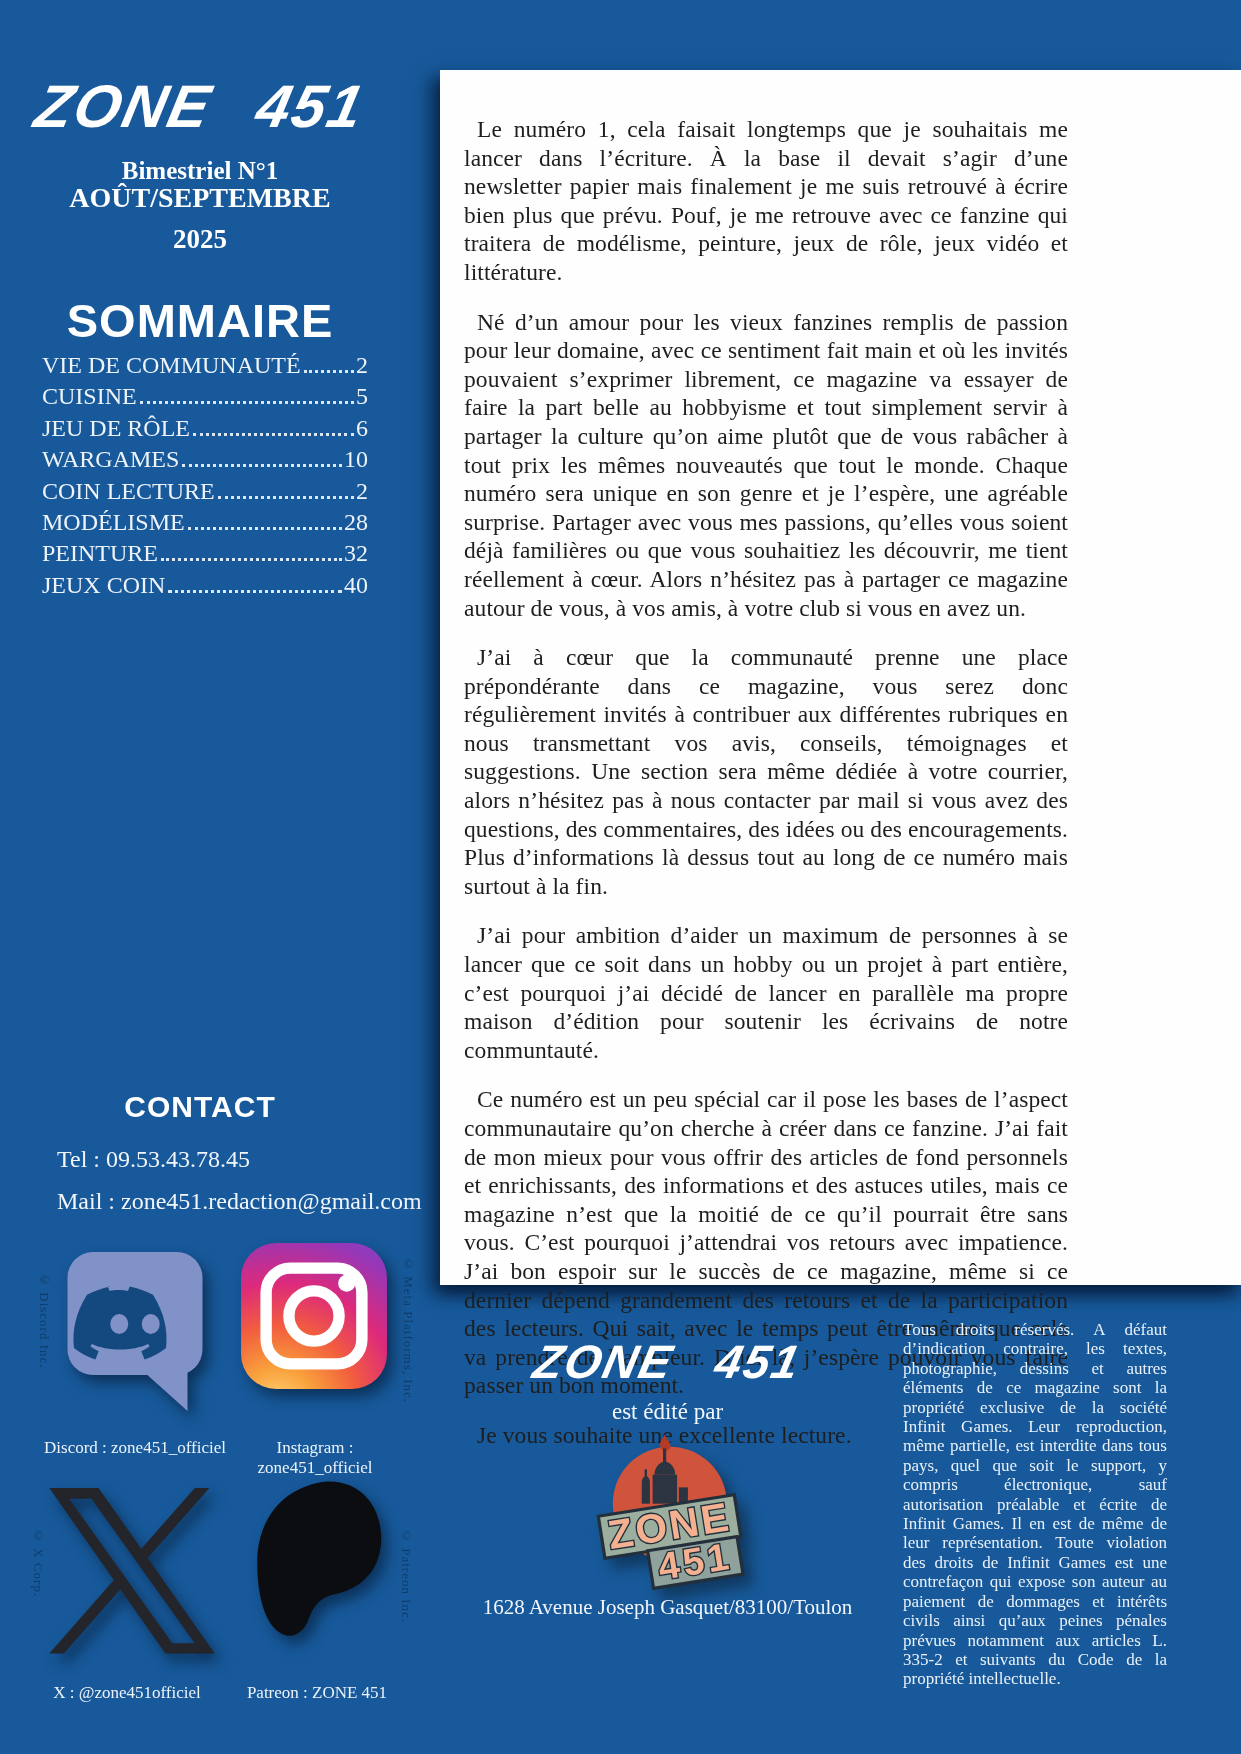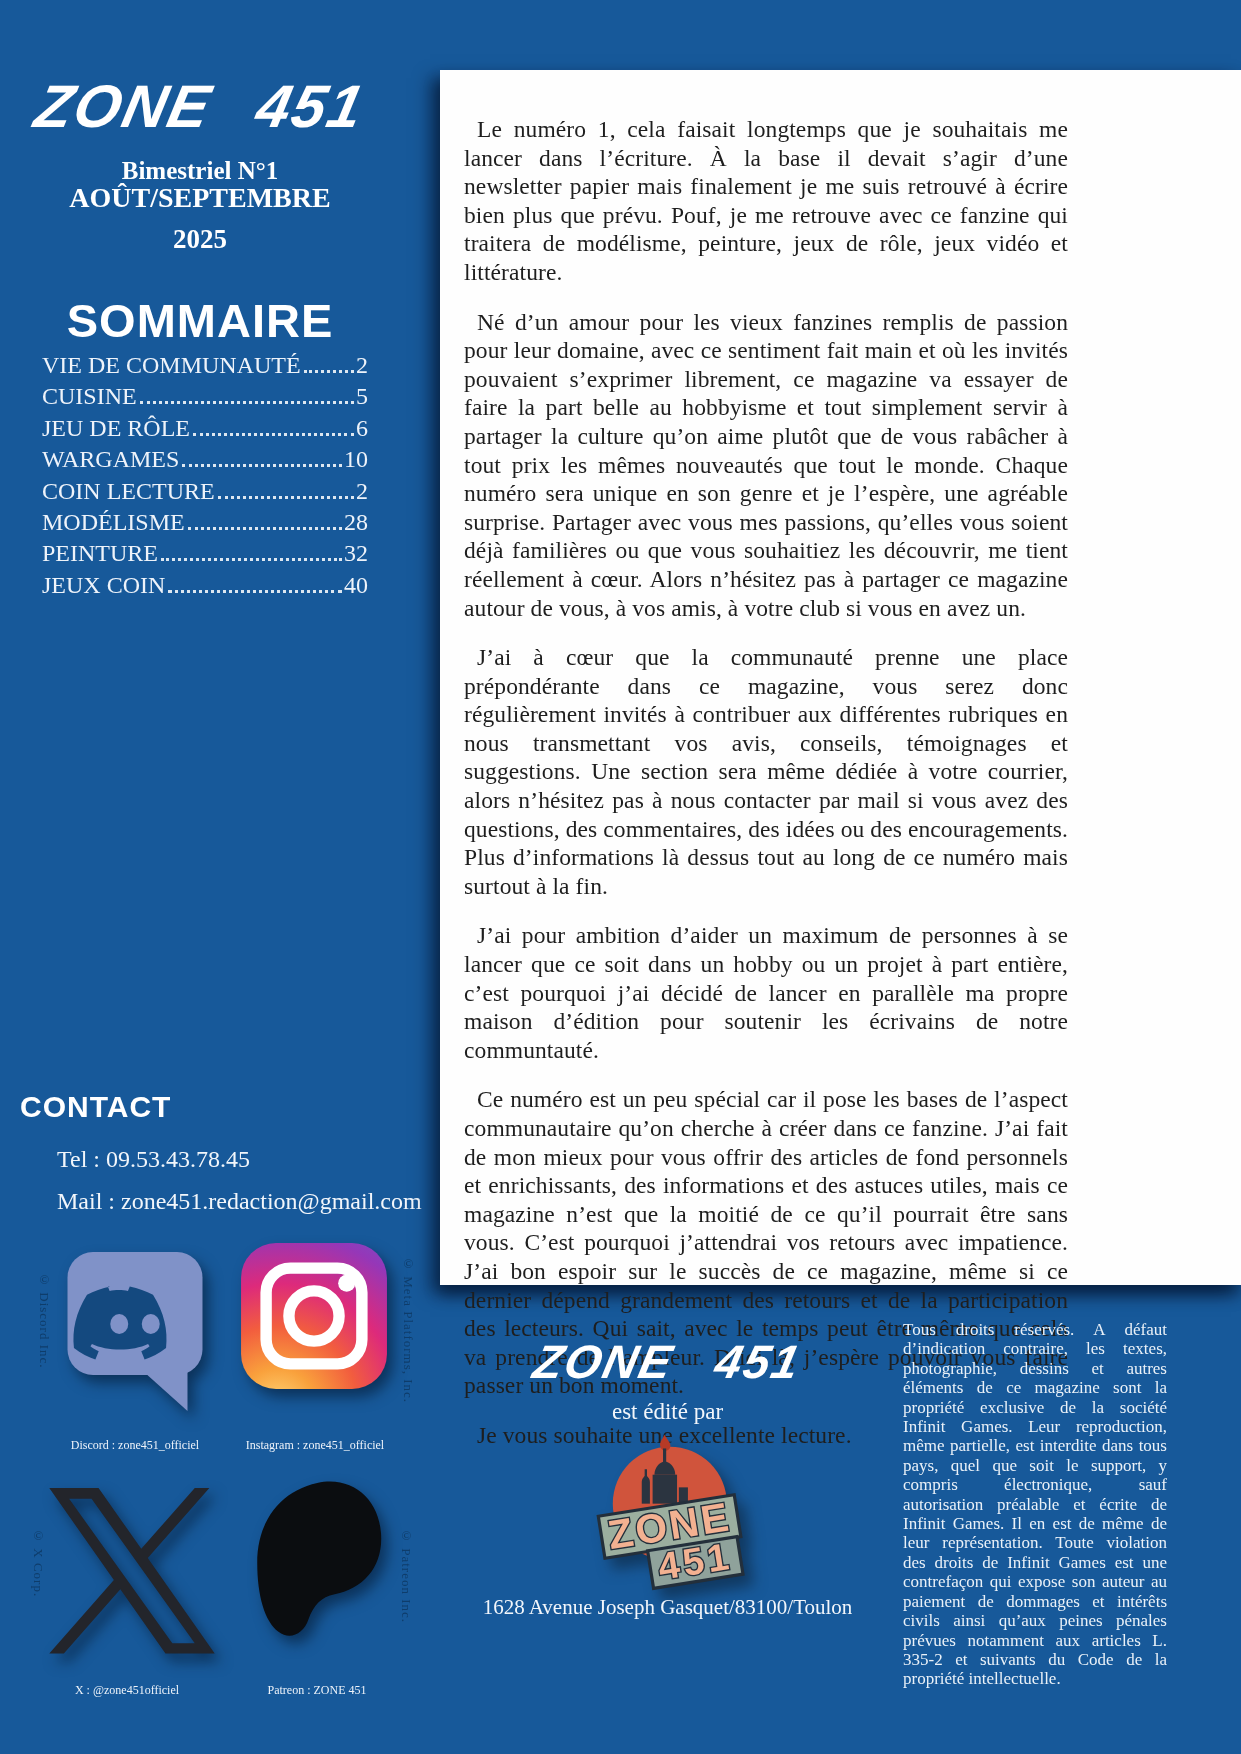--- a/index.html
+++ b/index.html
@@ -21,27 +21,27 @@
   .side-logo{position:absolute;left:20px;top:72px;width:360px;text-align:center;font-size:60px;}
   .issue-line{position:absolute;left:20px;width:360px;text-align:center;color:#fff;
               font-weight:bold;font-family:"Liberation Serif",serif;}
   .sommaire{position:absolute;left:20px;top:293px;width:360px;text-align:center;color:#fff;
             font-family:"Liberation Sans",sans-serif;font-weight:bold;font-size:47px;letter-spacing:1px;}
   .toc{position:absolute;left:42px;top:352px;width:326px;}
   .toc-row{display:flex;align-items:baseline;height:31.4px;color:#eef3fa;font-size:24px;}
   .toc-dots{flex:1;border-bottom:3px dotted #dde7f1;margin:0 2px 5px 3px;min-width:10px;}
   .toc-page{flex:none;}
 
-  .contact-title{position:absolute;left:20px;top:1090px;width:360px;color:#fff;
+  .contact-title{position:absolute;left:20px;top:1090px;width:360px;text-align:center;color:#fff;
                  font-family:"Liberation Sans",sans-serif;font-weight:bold;font-size:30px;letter-spacing:1px;}
   .contact-line{position:absolute;left:57px;color:#f2f6fb;font-size:24px;}
 
   
   .icon{position:absolute;filter:drop-shadow(6px 8px 7px rgba(0,12,28,.5));}
-  .caption{position:absolute;color:#eef3fa;font-size:12px;text-align:center;}
+  .caption{position:absolute;color:#eef3fa;font-size:17px;text-align:center;}
   .vt{position:absolute;writing-mode:vertical-rl;font-size:13px;color:#0e3a66;opacity:.9;
       letter-spacing:1px;white-space:nowrap;}
 
   
   .foot-logo{position:absolute;left:500px;top:1334px;width:335px;text-align:center;font-size:47px;}
   .foot-edited{position:absolute;left:500px;top:1399px;width:335px;text-align:center;color:#f2f6fb;font-size:23px;}
   .badge{position:absolute;left:568px;top:1424px;filter:drop-shadow(9px 10px 7px rgba(10,25,42,.5));}
   .foot-address{position:absolute;left:460px;top:1595px;width:415px;text-align:center;color:#f2f6fb;font-size:21px;}
   .legal{position:absolute;left:903px;top:1320px;width:264px;color:#eaf1f8;font-size:17px;
          line-height:19.4px;text-align:justify;}

